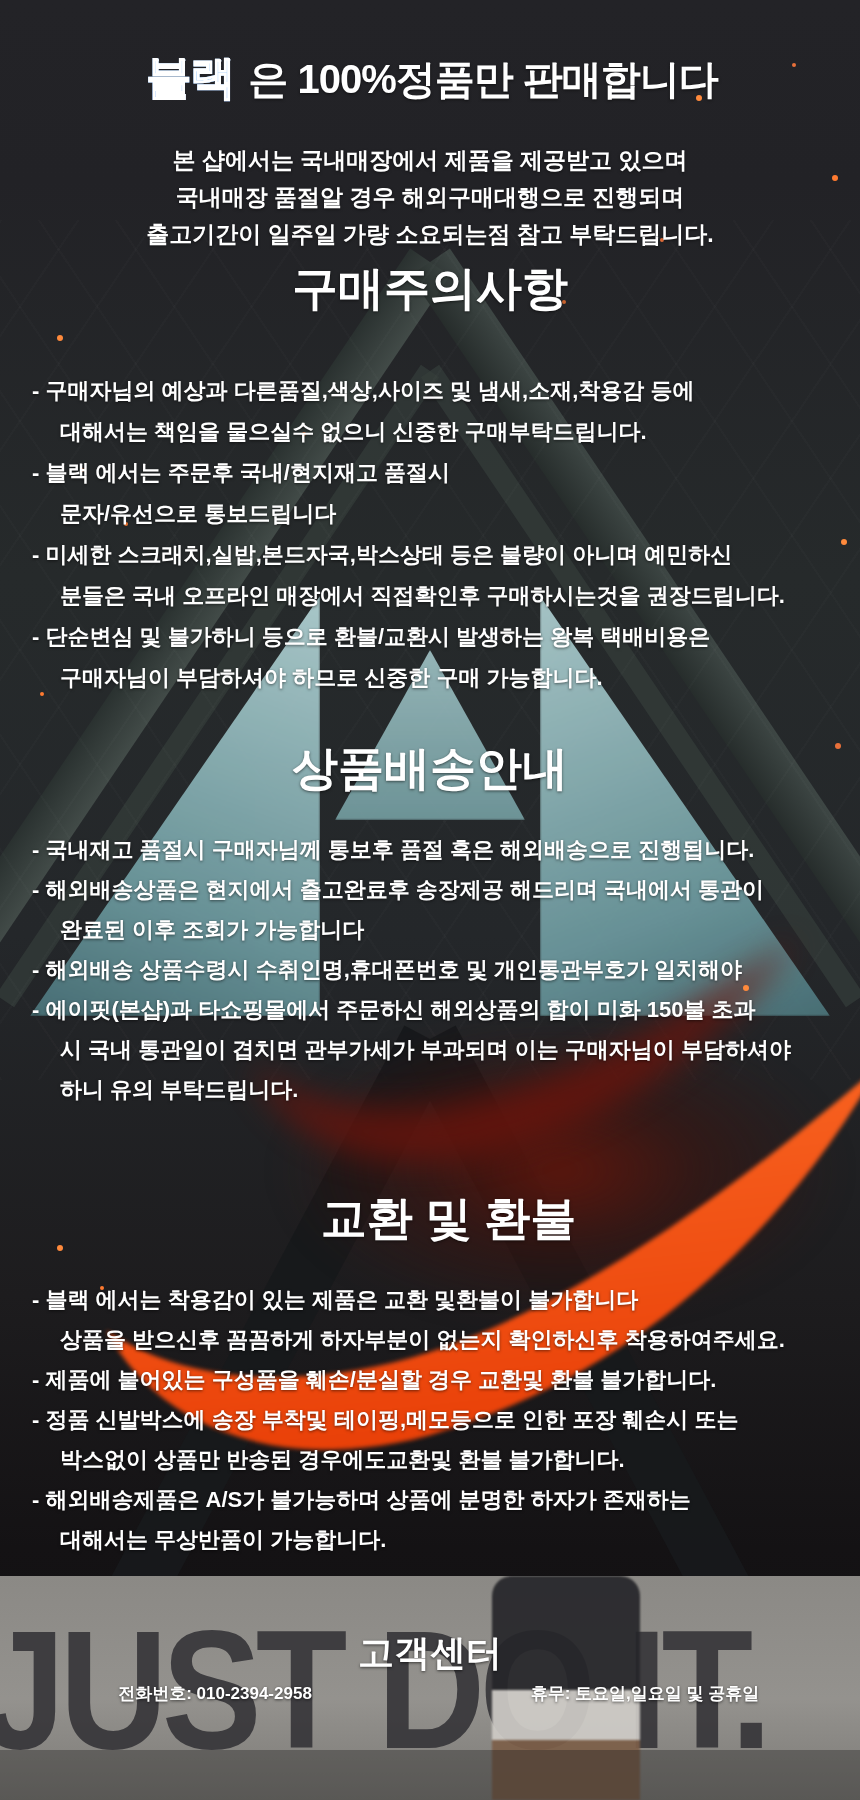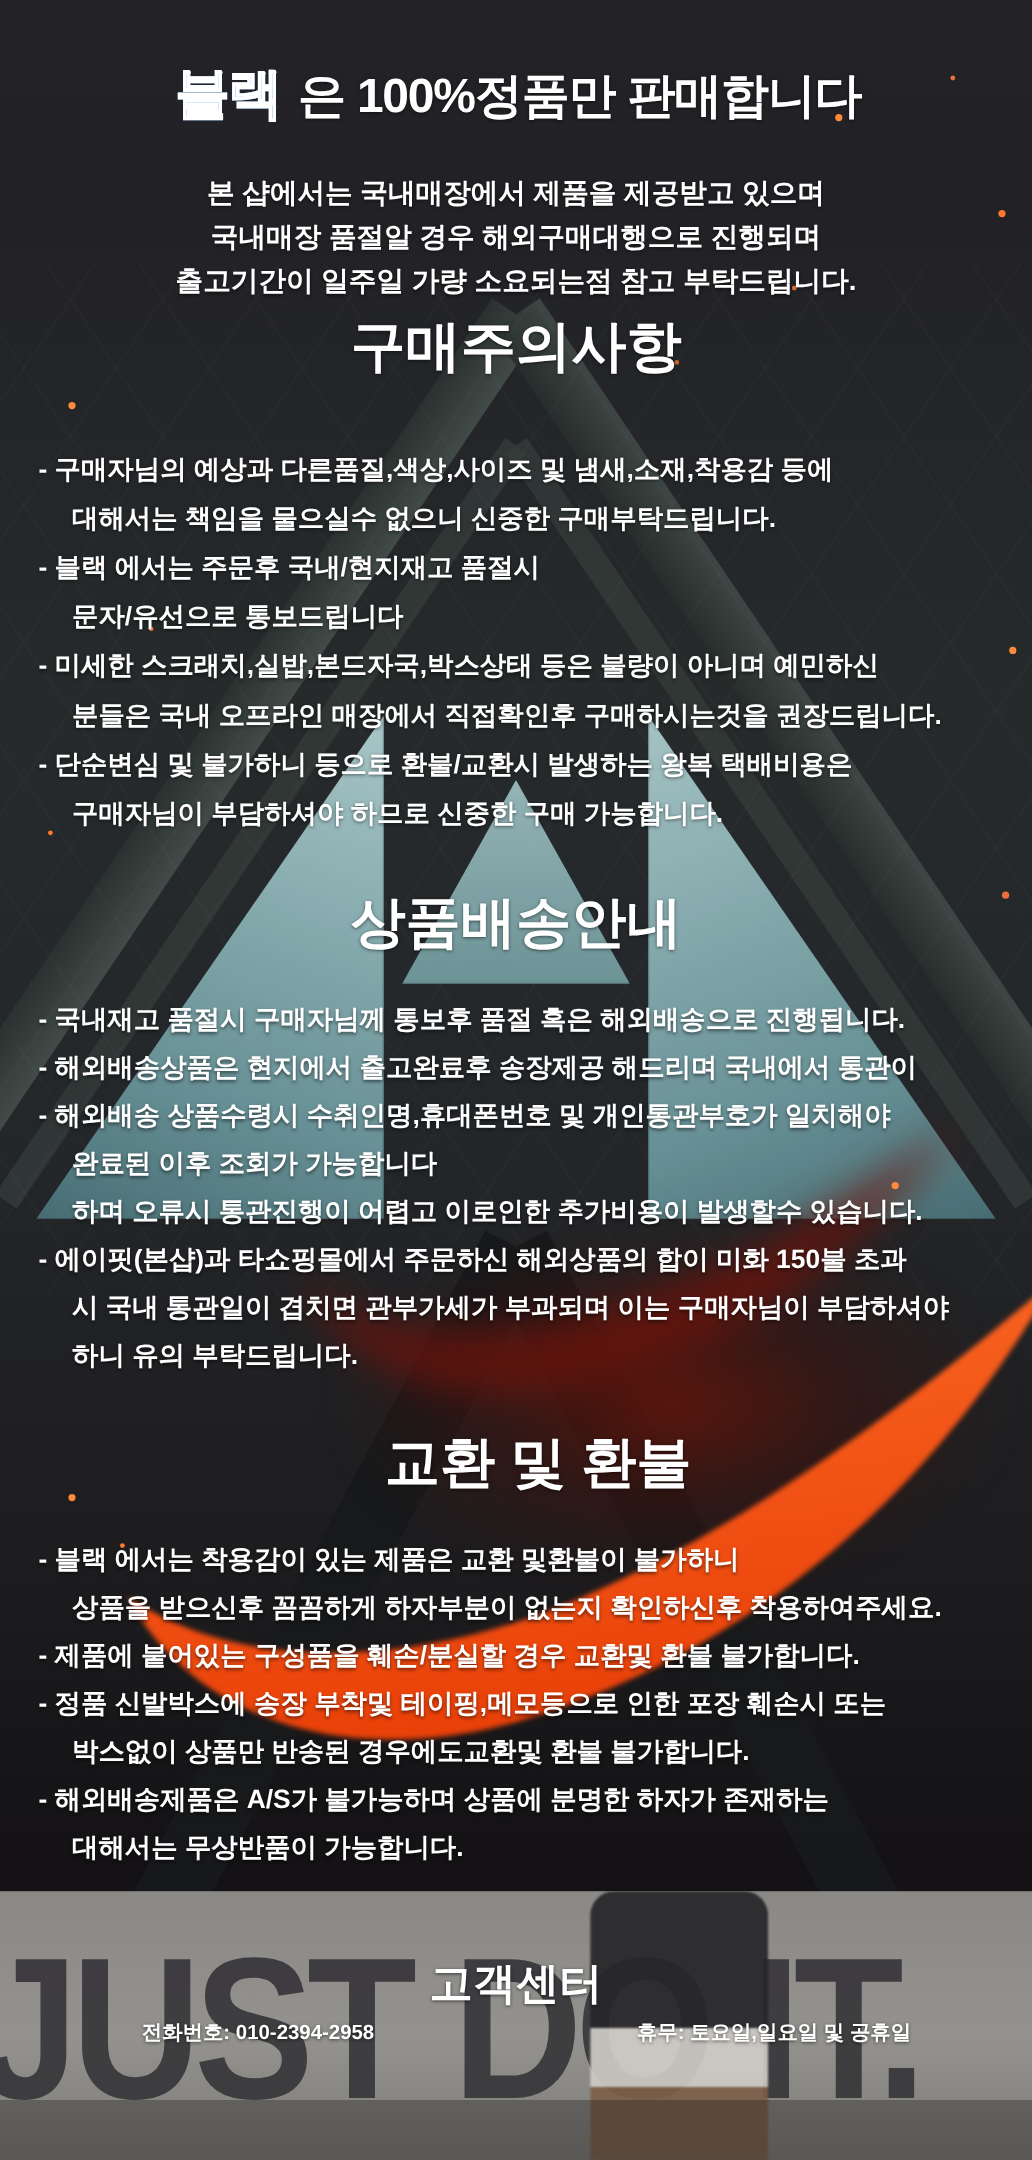--- a/index.html
+++ b/index.html
@@ -128,32 +128,31 @@
       <div class="notice-line indent">분들은 국내 오프라인 매장에서 직접확인후 구매하시는것을 권장드립니다.</div>
       <div class="notice-line">- 단순변심 및 불가하니 등으로 환불/교환시 발생하는 왕복 택배비용은</div>
       <div class="notice-line indent">구매자님이 부담하셔야 하므로 신중한 구매 가능합니다.</div>
     </div>
 
   <h2 class="txt section-heading h-s2">상품배송안내</h2>
   <div class="txt notice-list l-s2">
 
   <div class="notice-line">- 국내재고 품절시 구매자님께 통보후 품절 혹은 해외배송으로 진행됩니다.</div>
       <div class="notice-line">- 해외배송상품은 현지에서 출고완료후 송장제공 해드리며 국내에서 통관이</div>
+      <div class="notice-line indent">완료된 이후 조회가 가능합니다</div>
       <div class="notice-line">- 해외배송 상품수령시 수취인명,휴대폰번호 및 개인통관부호가 일치해야</div>
-      <div class="notice-line indent">완료된 이후 조회가 가능합니다</div>
-      <div class="notice-line indent">하며 오류시 통관진행이 어렵고 이로인한 추가비용이 발생할수 있습니다.</div>
       <div class="notice-line">- 에이핏(본샵)과 타쇼핑몰에서 주문하신 해외상품의 합이 미화 150불 초과</div>
       <div class="notice-line indent">시 국내 통관일이 겹치면 관부가세가 부과되며 이는 구매자님이 부담하셔야</div>
       <div class="notice-line indent">하니 유의 부탁드립니다.</div>
     </div>
 
   <h2 class="txt section-heading h-s3">교환 및 환불</h2>
   <div class="txt notice-list l-s3">
 
-  <div class="notice-line">- 블랙 에서는 착용감이 있는 제품은 교환 및환불이 불가하니</div>
+  <div class="notice-line">- 블랙 에서는 착용감이 있는 제품은 교환 및환불이 불가합니다</div>
       <div class="notice-line indent">상품을 받으신후 꼼꼼하게 하자부분이 없는지 확인하신후 착용하여주세요.</div>
       <div class="notice-line">- 제품에 붙어있는 구성품을 훼손/분실할 경우 교환및 환불 불가합니다.</div>
       <div class="notice-line">- 정품 신발박스에 송장 부착및 테이핑,메모등으로 인한 포장 훼손시 또는</div>
       <div class="notice-line indent">박스없이 상품만 반송된 경우에도교환및 환불 불가합니다.</div>
       <div class="notice-line">- 해외배송제품은 A/S가 불가능하며 상품에 분명한 하자가 존재하는</div>
       <div class="notice-line indent">대해서는 무상반품이 가능합니다.</div>
     </div>
 
   <div class="footer">
     <div class="jdi">JUST DO IT.</div>

